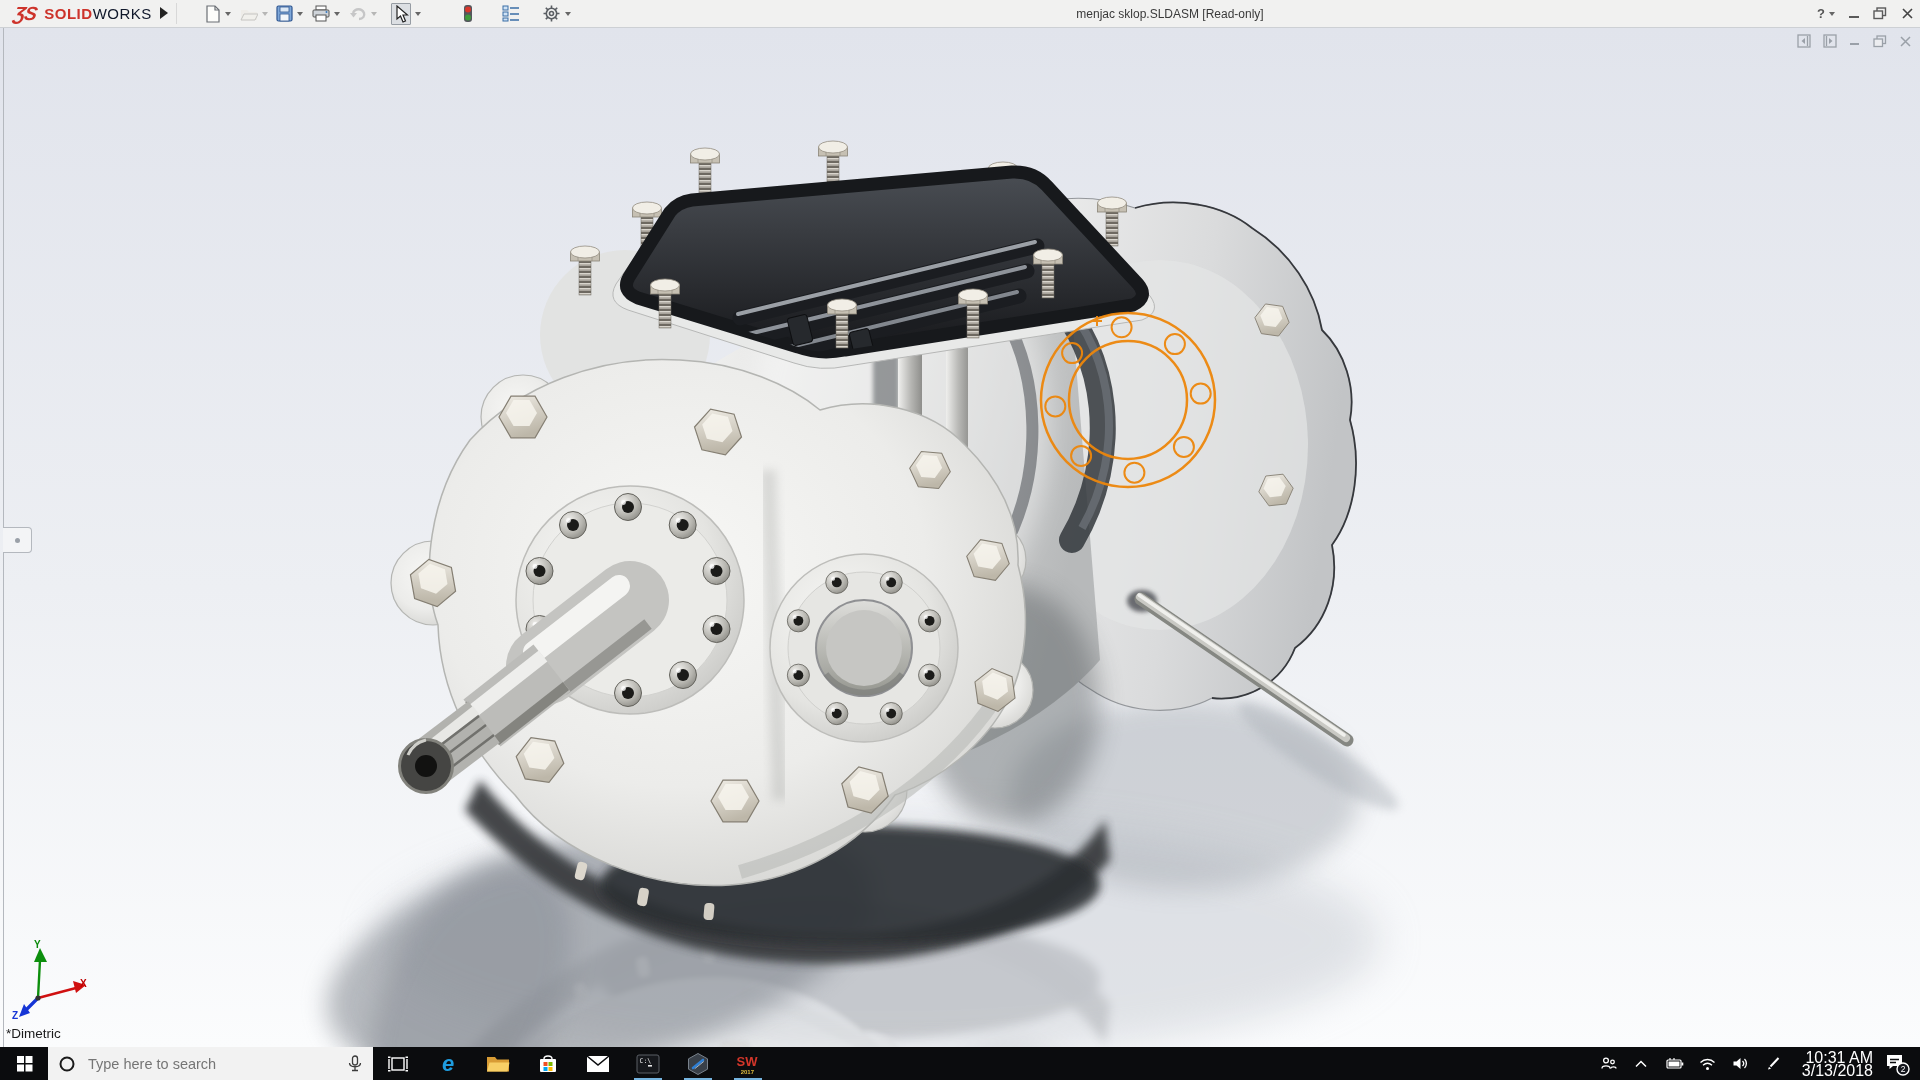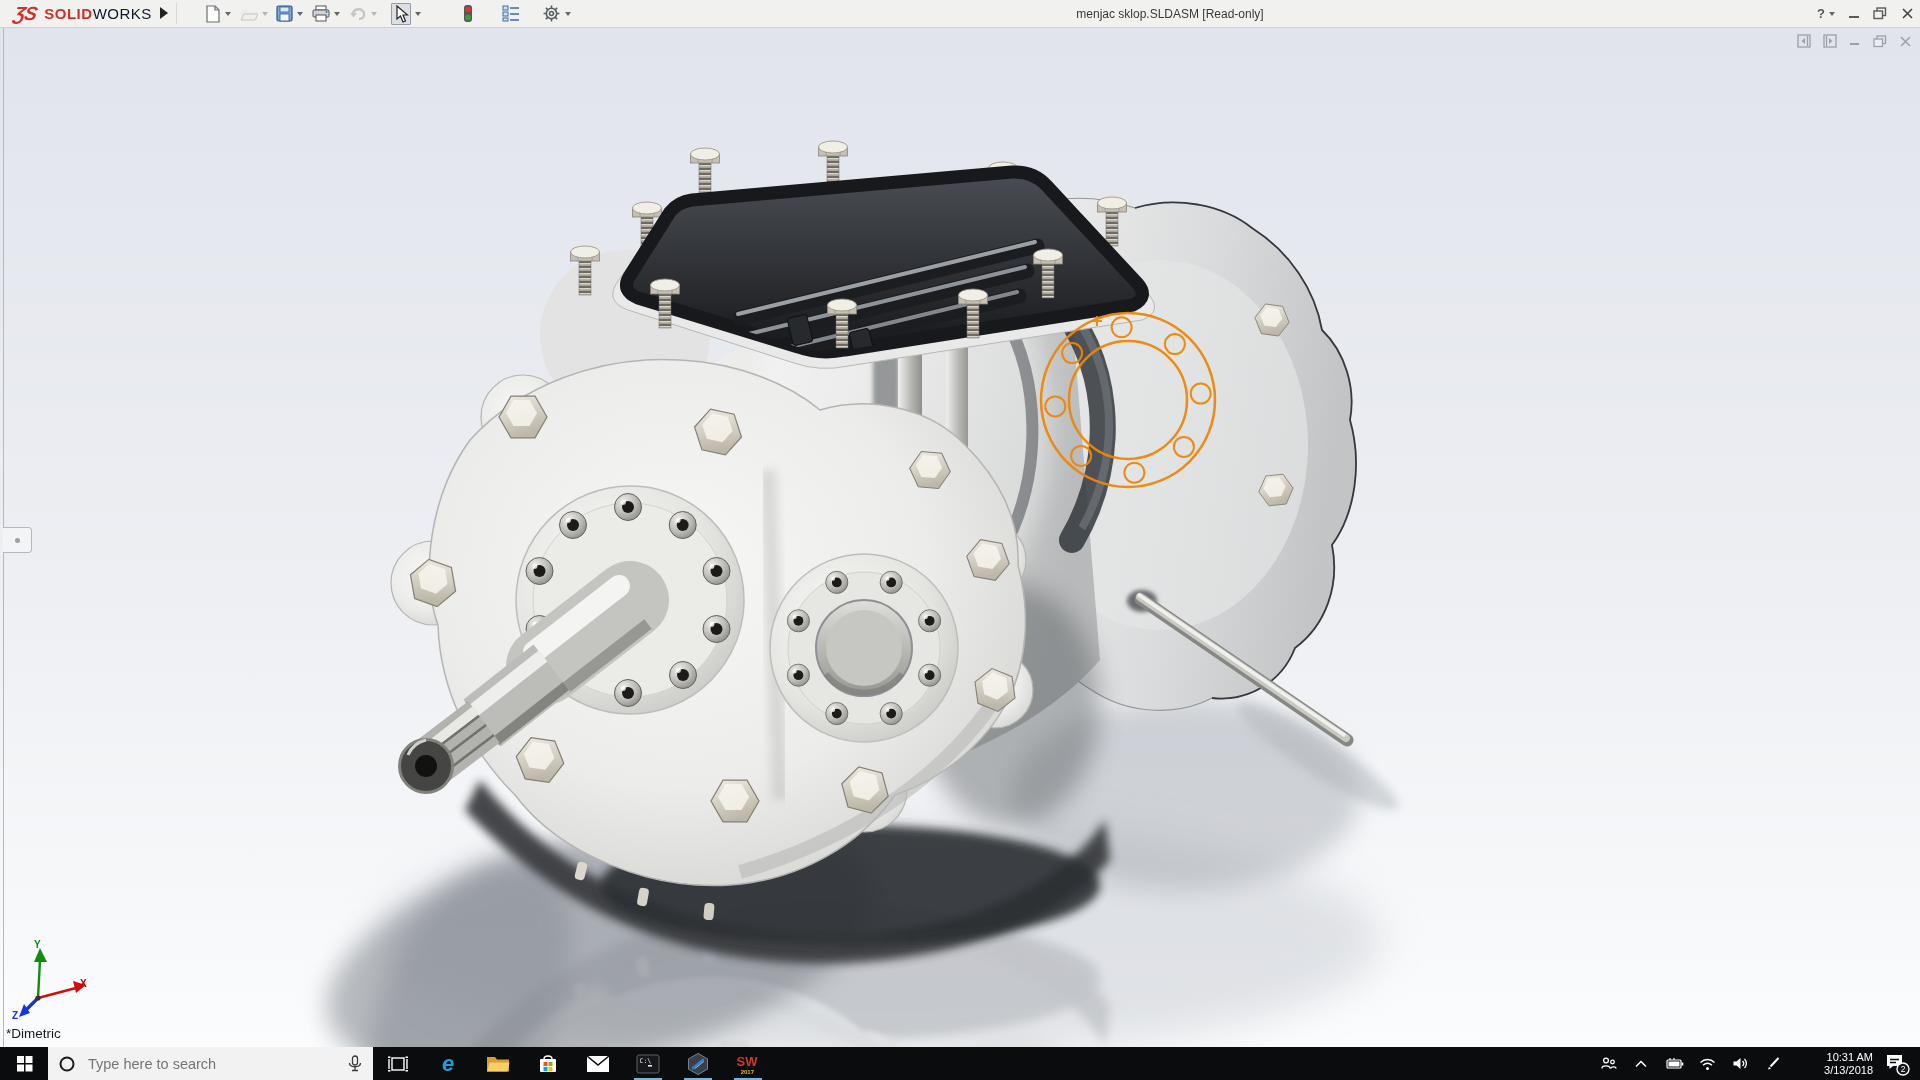--- a/index.html
+++ b/index.html
@@ -43,21 +43,21 @@
     display:flex;align-items:stretch;color:#fff;}
   .tb-start{width:48px;display:flex;align-items:center;justify-content:center;}
   .tb-search{width:325px;background:#f2f2f2;display:flex;align-items:center;padding:0 10px;box-sizing:border-box;gap:10px;}
   .tb-search input{border:none;outline:none;background:transparent;font-size:14.5px;color:#444;flex:1;
     font-family:"Liberation Sans",sans-serif;}
   .apps{display:flex;align-items:stretch;}
   .app{width:50px;display:flex;align-items:center;justify-content:center;position:relative;}
   .runline{position:absolute;bottom:0;left:11px;width:28px;height:2.5px;background:#76b5e0;}
   .tray{position:absolute;right:0;top:0;height:33px;display:flex;align-items:center;gap:7px;padding-right:6px;}
   .tray-ic{width:26px;height:33px;display:flex;align-items:center;justify-content:center;}
-  .clock{width:76px;text-align:right;font-size:11px;line-height:13px;margin-left:4px;}
+  .clock{width:76px;text-align:right;font-size:16px;line-height:13px;margin-left:4px;}
   .action{position:relative;width:34px;height:33px;display:flex;align-items:center;justify-content:center;}
 </style>
 </head>
 <body>
 
 <svg id="scene" width="1920" height="1080" viewBox="0 0 1920 1080" xmlns="http://www.w3.org/2000/svg">
   <defs>
     <linearGradient id="bgG" x1="0" y1="0" x2="0" y2="1">
       <stop offset="0" stop-color="#e1e4ec"></stop>
         <stop offset="0.55" stop-color="#edeff3"></stop>

